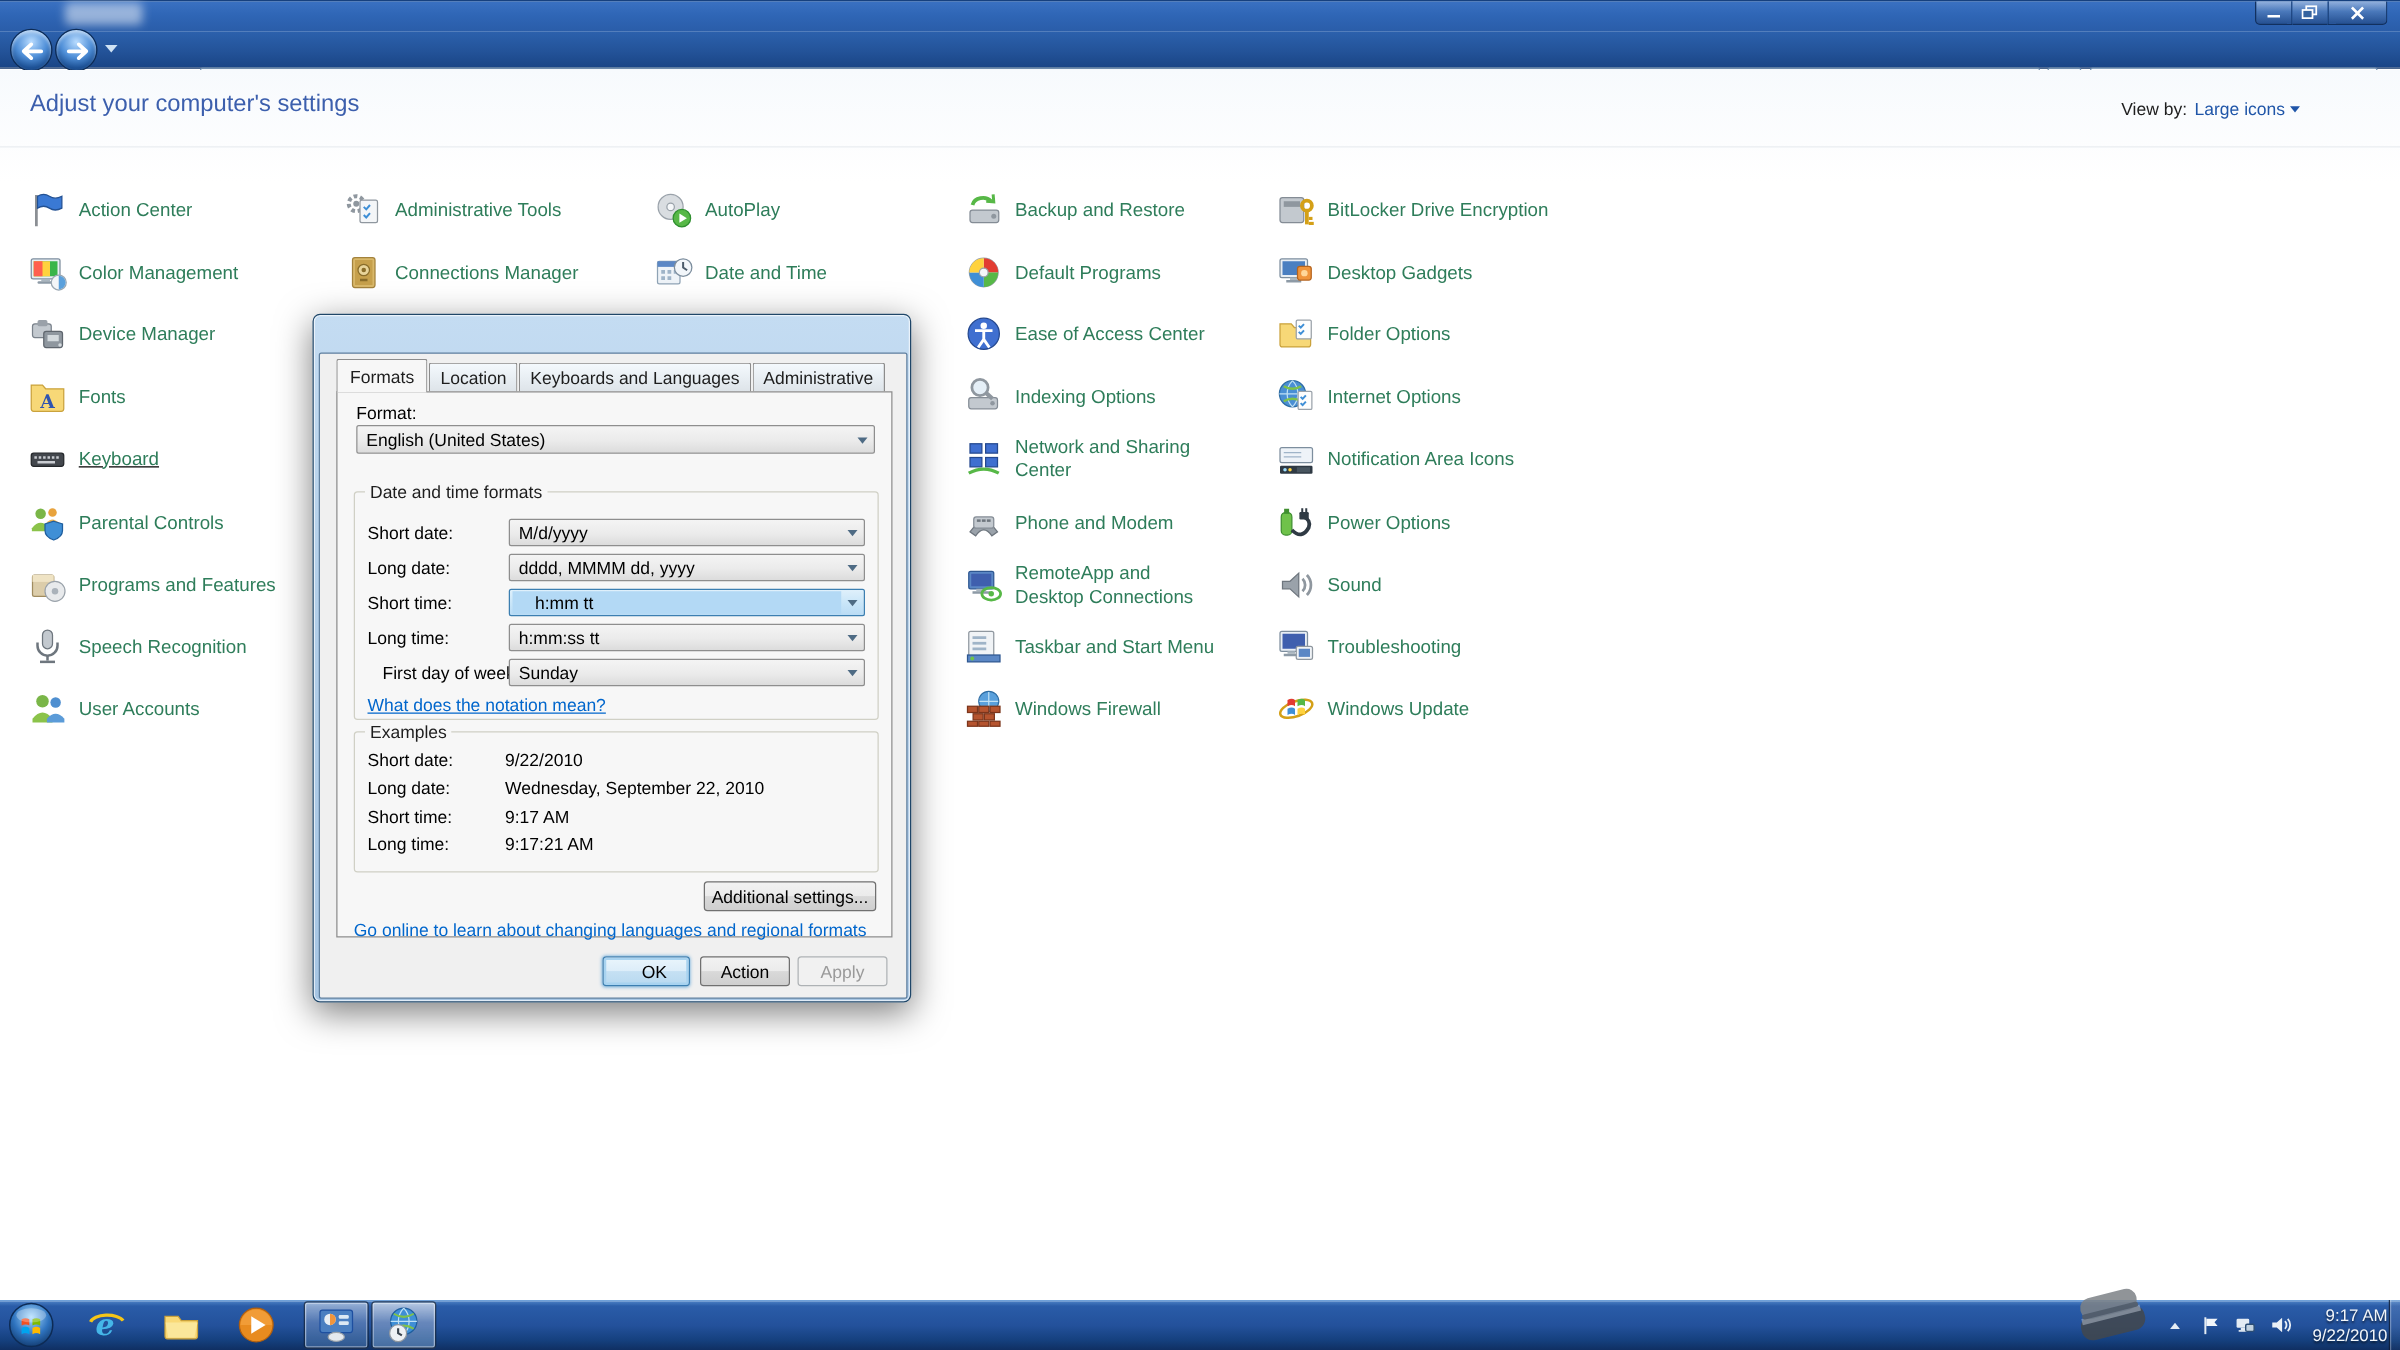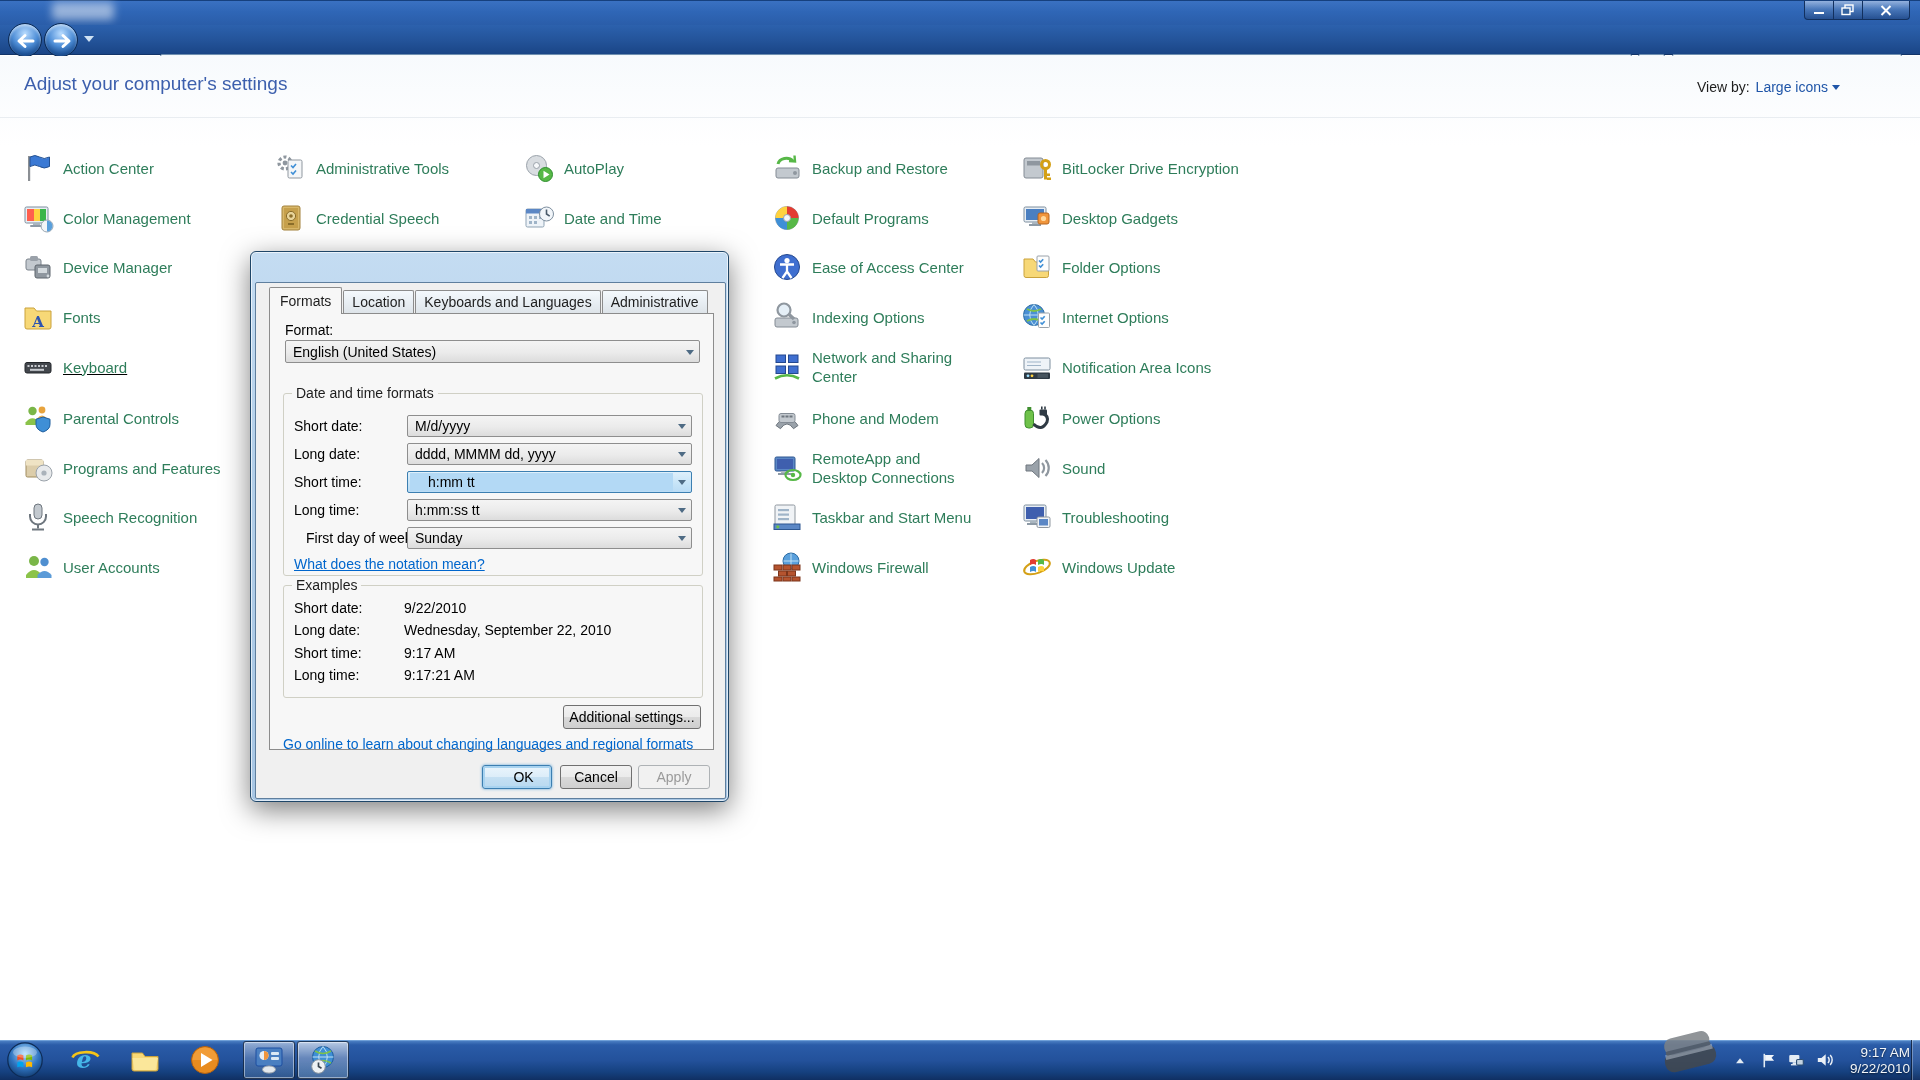--- a/index.html
+++ b/index.html
@@ -325,21 +325,21 @@
           <span class="cpl-label">Administrative Tools</span>
         </div>
         <div class="cpl-item" style="left: 275px; top: 146px;">
           <span class="cpl-icon"><svg style="width:100%;height:100%" viewBox="0 0 32 32">
               <rect x="7" y="4" width="18" height="24" rx="2" fill="#d9b86a" stroke="#a3823c"></rect>
               <rect x="9" y="6" width="14" height="20" fill="#c6a04c"></rect>
               <circle cx="16" cy="14" r="4.6" fill="#e8d49a" stroke="#8a6d2a"></circle>
               <circle cx="16" cy="14" r="1.8" fill="#8a6d2a"></circle>
               <rect x="13" y="21" width="6" height="2" fill="#8a6d2a"></rect>
             </svg></span>
-          <span class="cpl-label">Credential Speech</span>
+          <span class="cpl-label">Connections Manager</span>
         </div>
         <div class="cpl-item" style="left: 523px; top: 96px;">
           <span class="cpl-icon"><svg style="width:100%;height:100%" viewBox="0 0 32 32">
               <circle cx="13.5" cy="13.5" r="10" fill="#d9dde1" stroke="#9aa2aa"></circle>
               <circle cx="13.5" cy="13.5" r="3" fill="#f6f8fa" stroke="#9aa2aa"></circle>
               <circle cx="22.5" cy="22.5" r="7" fill="#57b847" stroke="#2f8f2f"></circle>
               <path d="M20.5 18.8 l6 3.7 -6 3.7 z" fill="#fff"></path>
             </svg></span>
           <span class="cpl-label">AutoPlay</span>
         </div>
@@ -632,21 +632,21 @@
               <span class="g-row-value" style="left: 120px; top: 81px;">9:17:21 AM</span>
             </div>
         </div>
 
         <div class="push-btn" style="left:293px; top:391px; width:138px">Additional settings...</div>
 
         <span class="dlg-link" style="position:absolute; left:13px; top:422px">Go online to learn about changing languages and regional formats</span>
       </div>
 
       <div class="push-btn focused" style="left:226px; top:482px; width:70px">OK</div>
-      <div class="push-btn" style="left:304px; top:482px; width:72px">Cancel</div>
+      <div class="push-btn" style="left:304px; top:482px; width:72px">Action</div>
       <div class="push-btn disabled" style="left:382px; top:482px; width:72px">Apply</div>
     </div>
   </div>
 
   <div id="taskbar"></div>
   <div id="start-orb" class="cpl-icon"><svg style="width:100%;height:100%" viewBox="0 0 32 32">
         <defs>
           <radialGradient id="orbg" cx="50%" cy="32%" r="75%">
             <stop offset="0%" stop-color="#aadcff"></stop>
             <stop offset="55%" stop-color="#2f74c0"></stop>

